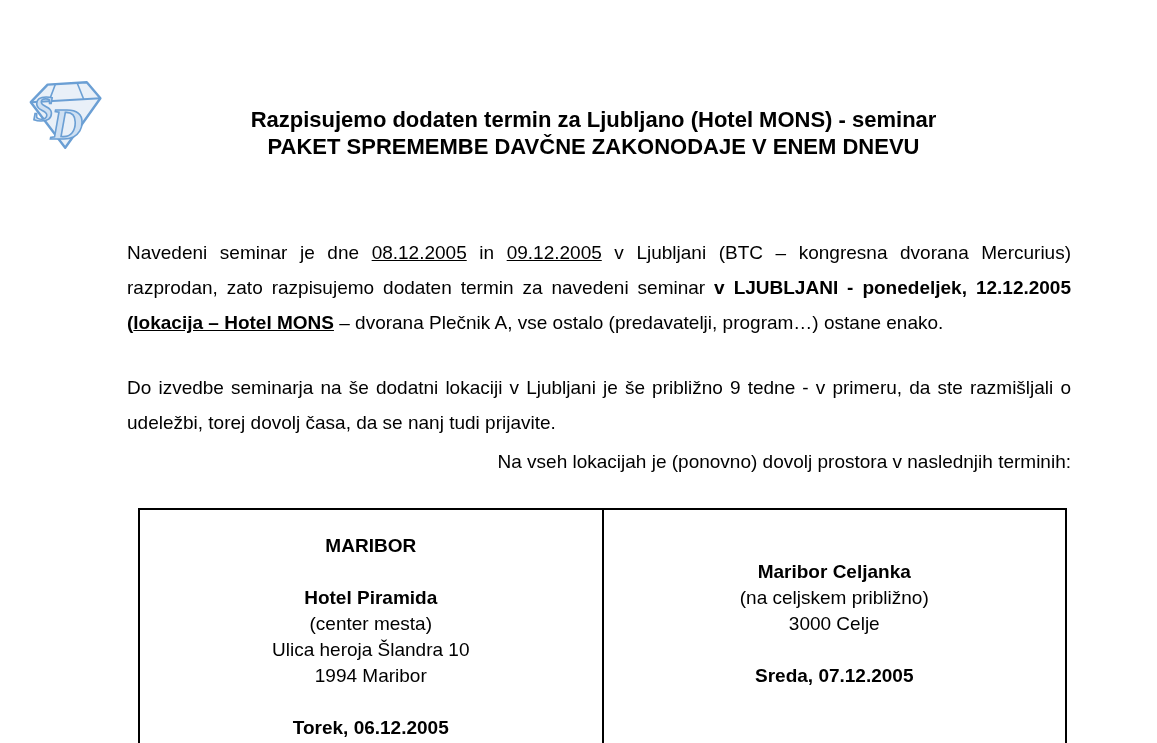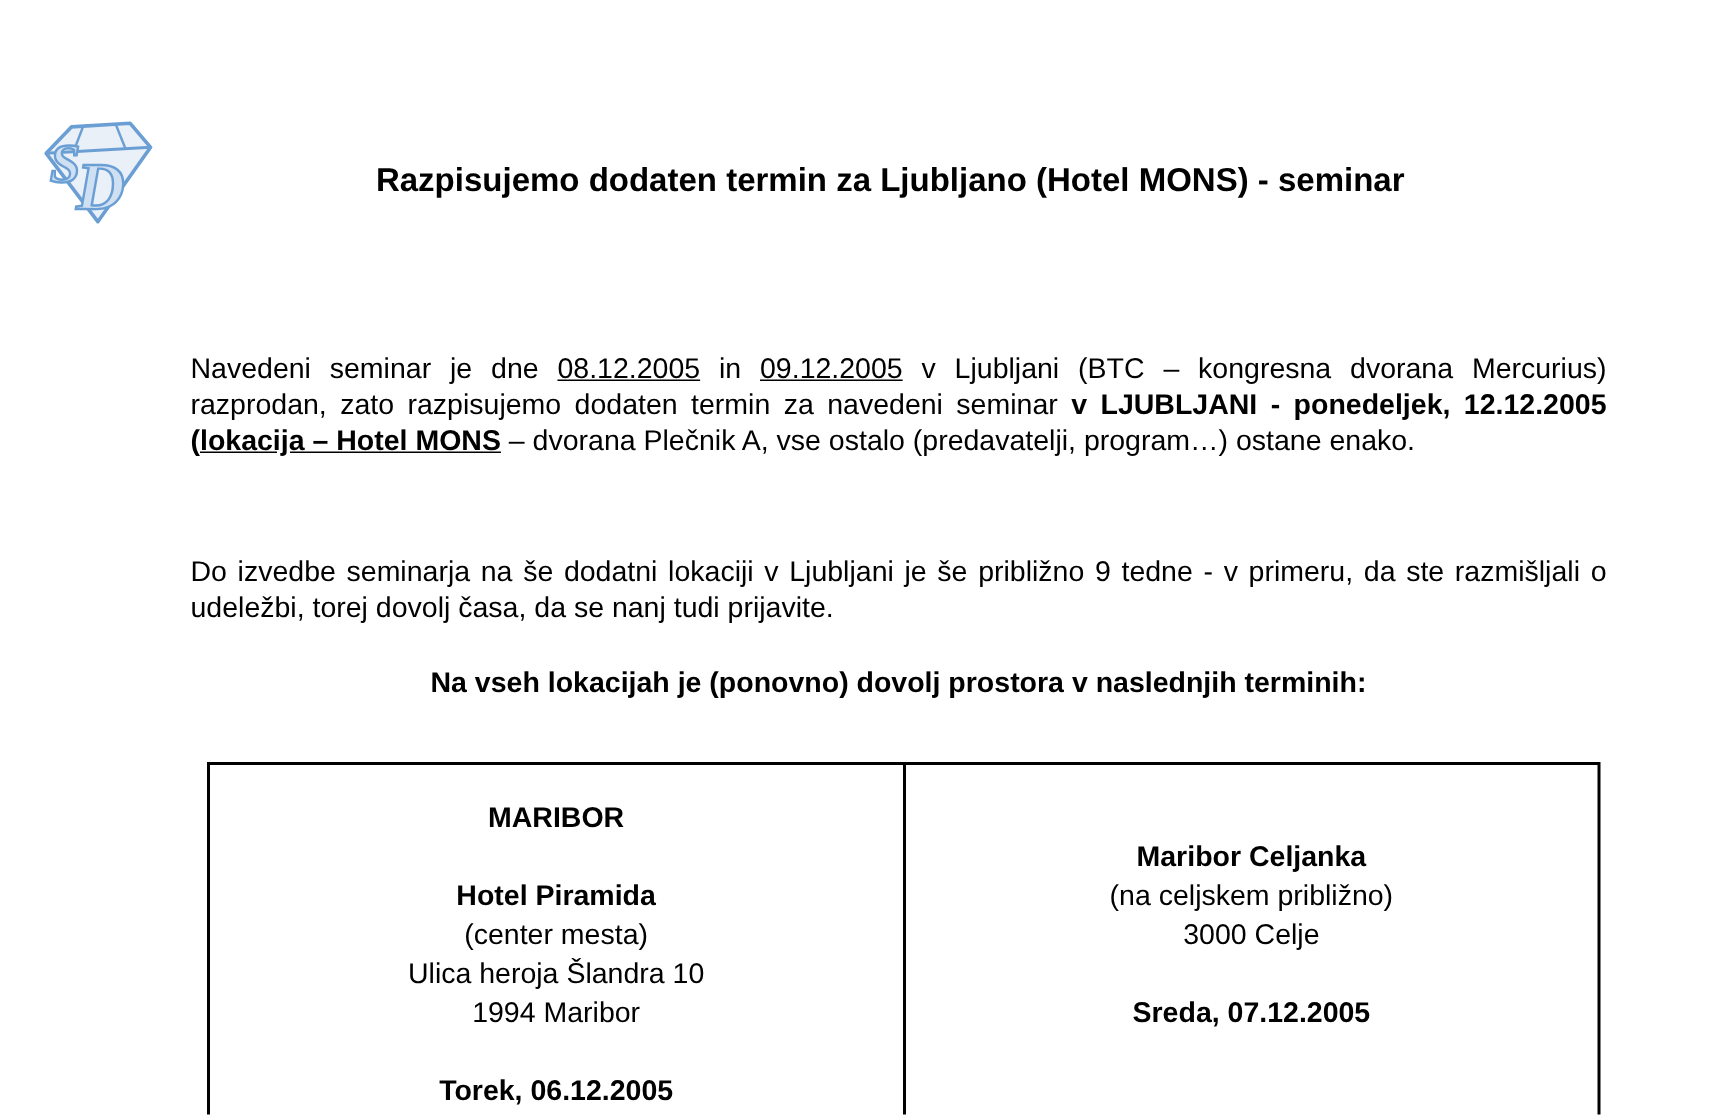--- a/index.html
+++ b/index.html
@@ -28,26 +28,26 @@
     text-align: center;
     font-weight: bold;
     font-size: 22px;
     line-height: 27px;
   }
   .para {
     position: absolute;
     left: 127px;
     width: 944px;
     font-size: 19px;
-    line-height: 24px;
+    line-height: 35px;
     text-align: justify;
   }
   .para-1 { top: 216px; }
   .para-2 { top: 351px; }
-  .para-3 { top: 425px; text-align: center; font-weight: bold; }
+  .para-3 { top: 425px; text-align: right; }
   .b  { font-weight: bold; }
   .u  { text-decoration: underline; }
   .bu { font-weight: bold; text-decoration: underline; }
   .schedule-table {
     position: absolute;
     top: 508px;
     left: 138px;
     width: 929px;
     height: 260px;
     border: 2px solid #000000;
@@ -73,20 +73,21 @@
     <line x1="6" y1="34" x2="93" y2="29" stroke="#6b9fd4" stroke-width="2.5"></line>
     <line x1="37" y1="11" x2="29" y2="32" stroke="#6b9fd4" stroke-width="2"></line>
     <line x1="64" y1="10" x2="72" y2="30" stroke="#6b9fd4" stroke-width="2"></line>
     <text x="9" y="58" font-family="Liberation Serif, serif" font-style="italic" font-weight="bold" font-size="46" fill="#cfe0f2" stroke="#6b9fd4" stroke-width="2">S</text>
     <text x="31" y="80" font-family="Liberation Serif, serif" font-style="italic" font-weight="bold" font-size="56" fill="#cfe0f2" stroke="#6b9fd4" stroke-width="2">D</text>
   </svg>
 </div>
 
 <div class="title-block">
   <div>Razpisujemo dodaten termin za Ljubljano (Hotel MONS) - seminar</div>
+  <div>PAKET SPREMEMBE DAVČNE ZAKONODAJE V ENEM DNEVU</div>
 </div>
 
 <p class="para para-1"><span>Navedeni seminar je dne </span><span class="u">08.12.2005</span><span> in </span><span class="u">09.12.2005</span><span> v Ljubljani (BTC – kongresna dvorana Mercurius) razprodan, zato razpisujemo dodaten termin za navedeni seminar</span><span class="b"> v LJUBLJANI - ponedeljek, 12.12.2005 (</span><span class="bu">lokacija – Hotel MONS</span><span> – dvorana Plečnik A, vse ostalo (predavatelji, program…) ostane enako.</span></p>
 
 <p class="para para-2">Do izvedbe seminarja na še dodatni lokaciji v Ljubljani je še približno 9 tedne - v primeru, da ste razmišljali o udeležbi, torej dovolj časa, da se nanj tudi prijavite.</p>
 
 <p class="para para-3">Na vseh lokacijah je (ponovno) dovolj prostora v naslednjih terminih:</p>
 
 <div class="schedule-table">
   <div class="schedule-cell left">

